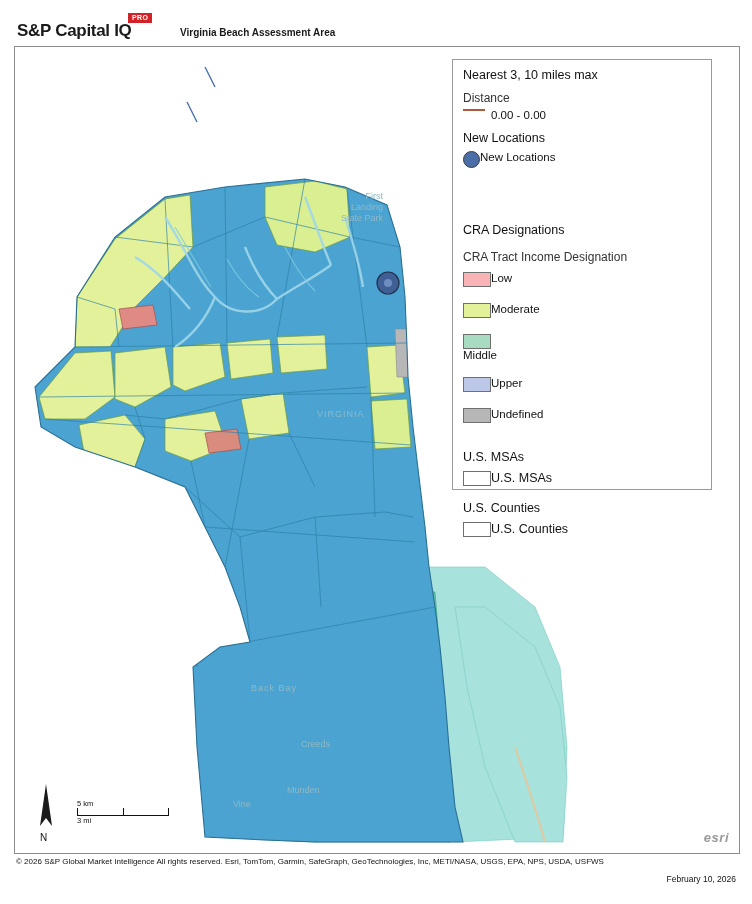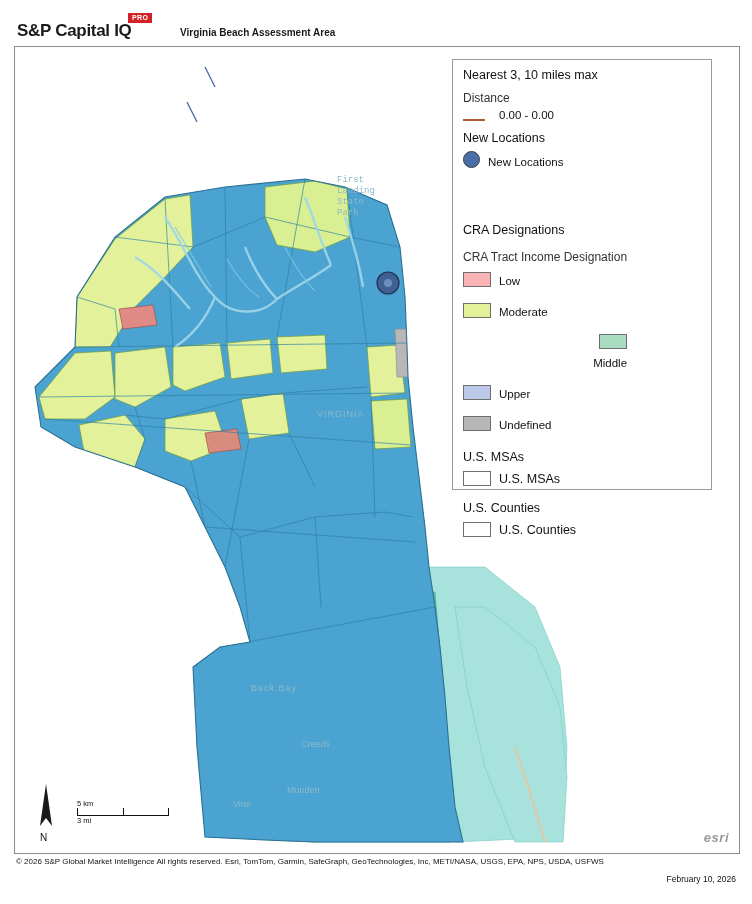--- a/index.html
+++ b/index.html
@@ -21,21 +21,21 @@
   .map-label{position:absolute;color:#4d4d4d;font-size:9px;}
   .big-city-label{position:absolute;left:170px;top:457px;font-size:21px;color:#2f2f2f;}
   .faint{color:#8fb9c9;}
 
   
   .legend{position:absolute;left:437px;top:12px;width:258px;height:429px;background:#ffffff;border:1px solid #9a9a9a;}
   .legend-title{position:absolute;left:10px;top:8px;font-size:12.5px;color:#111;}
   .legend h4{margin:0;font-size:12.5px;font-weight:normal;color:#111;}
   .lg-section{position:absolute;left:10px;font-size:12.5px;}
   .lg-sub{font-size:12px;color:#333;}
-  .lg-row{display:flex;align-items:flex-end;gap:8px;margin-top:5px;}
+  .lg-row{display:flex;align-items:flex-start;margin-top:5px;}
   .swatch{width:26px;height:13px;border:1px solid #6f6f6f;display:inline-block;}
   .line-swatch{width:22px;height:0;border-top:2px solid #b05a3c;display:inline-block;margin-right:6px;}
   .circle-sw{width:15px;height:15px;border-radius:50%;display:inline-block;border:1px solid #3b3b3b;}
   .lg-item-label{font-size:11.5px;color:#111;}
   .bank-name{font-size:12.5px;font-weight:bold;color:#111;}
 
   
   .north{position:absolute;left:18px;top:735px;width:26px;height:50px;}
   .north-letter{position:absolute;left:25px;top:785px;font-size:10px;color:#111;}
   .scale{position:absolute;left:62px;top:752px;font-size:7.5px;color:#111;}
@@ -146,21 +146,21 @@
       <path d="M440,560 L470,560 L520,600 L545,660 L552,730 L548,795 L500,795 L470,720 L452,640 Z" fill="#a7e3dc" stroke="#79c9c2" stroke-width="0.6"></path>
       <path d="M500,700 C510,730 520,760 530,795" fill="none" stroke="#e0c9a0" stroke-width="2"></path>
 
       <path d="M190,20 L200,40" stroke="#4a6fa8" stroke-width="1.4" fill="none"></path>
       <path d="M172,55 L182,75" stroke="#4a6fa8" stroke-width="1.4" fill="none"></path>
 
       <circle cx="373" cy="236" r="11" fill="#3f5f95" stroke="#22324f" stroke-width="1.2"></circle>
       <circle cx="373" cy="236" r="4" fill="#6d8dbf" stroke="none"></circle>
     </svg>
 
-    <div class="map-label faint" style="left:322px;top:128px;width:46px;text-align:left;line-height:11px;font-family:Liberation Mono, monospace;">First Landing State Park</div>
+    <div class="map-label faint" style="left:322px;top:144px;width:46px;text-align:right;line-height:11px;">First Landing State Park</div>
     <div class="map-label faint" style="left:302px;top:362px;letter-spacing:1px;">VIRGINIA</div>
     <div class="map-label faint" style="left:286px;top:692px;">Creeds</div>
     <div class="map-label faint" style="left:218px;top:752px;">Vine</div>
     <div class="map-label faint" style="left:272px;top:738px;">Munden</div>
     <div class="map-label faint" style="left:462px;top:740px;width:40px;line-height:11px;"></div>
     <div class="map-label faint" style="left:236px;top:636px;letter-spacing:1px;">Back Bay</div>
 
     <svg class="north" viewBox="0 0 26 50">
       <polygon points="13,2 19,44 13,36 7,44" fill="#1a1a1a"></polygon>
     </svg>

